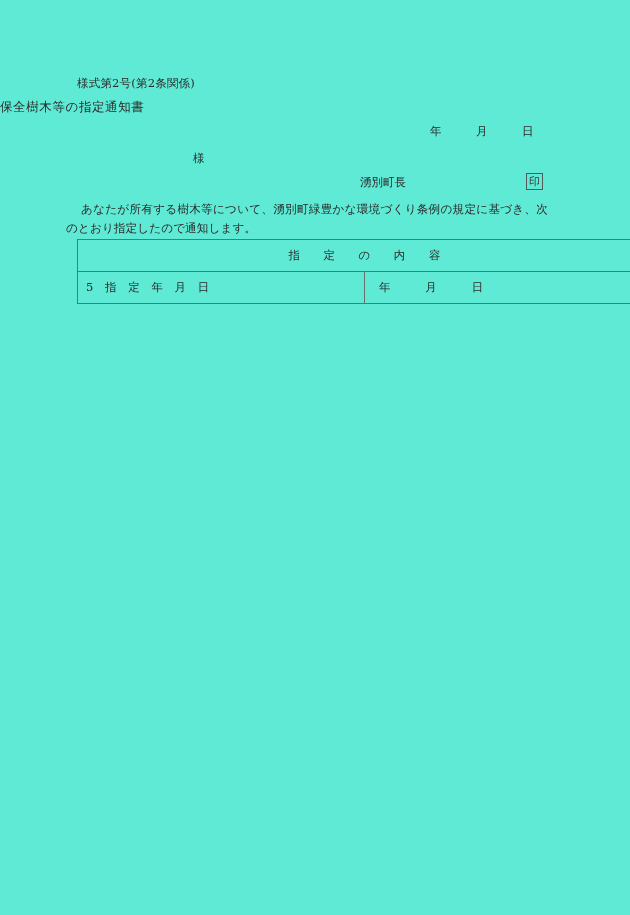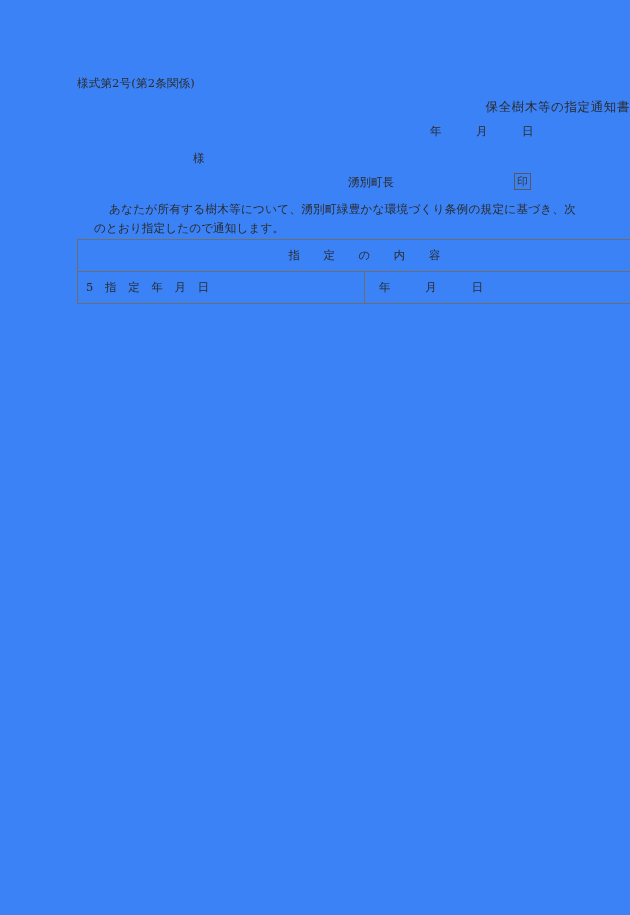--- a/index.html
+++ b/index.html
@@ -11,59 +11,59 @@
     width: 630px;
     height: 915px;
     position: relative;
     font-family: "DejaVu Serif", "Liberation Serif", serif;
     color: #2b2b2b;
     -webkit-font-smoothing: antialiased;
   }
   .page {
     position: absolute;
     inset: 0;
-    background: #3b82f6;
+    background: #5eead4;
     overflow: hidden;
   }
 
   
   .form-no {
     position: absolute;
     left: 77px;
     top: 76px;
     font-size: 11.5px;
     letter-spacing: 0.2px;
     white-space: nowrap;
   }
   .doc-title {
     position: absolute;
     left: 0;
     top: 99px;
     width: 630px;
-    text-align: right;
+    text-align: left;
     font-size: 12.5px;
     letter-spacing: 0.6px;
   }
   .date-line {
     position: absolute;
     left: 430px;
     top: 124px;
     font-size: 11.5px;
     white-space: pre;
   }
   .addressee-line {
     position: absolute;
     left: 193px;
     top: 151px;
     font-size: 11.5px;
     white-space: pre;
   }
   .issuer-row {
     position: absolute;
-    left: 348px;
+    left: 360px;
     top: 175px;
     width: 190px;
     height: 20px;
   }
   .issuer-name {
     position: absolute;
     left: 0;
     top: 0;
     font-size: 11.5px;
     white-space: nowrap;
@@ -78,21 +78,21 @@
     box-sizing: border-box;
     font-size: 11px;
     line-height: 15px;
     text-align: center;
     color: #3a3a3a;
   }
 
   
   .body-para {
     position: absolute;
-    left: 94px;
+    left: 66px;
     top: 200px;
     width: 482px;
     font-size: 11.6px;
     line-height: 19px;
     text-indent: 15px;
     text-align: justify;
     letter-spacing: 0.1px;
   }
 
   

